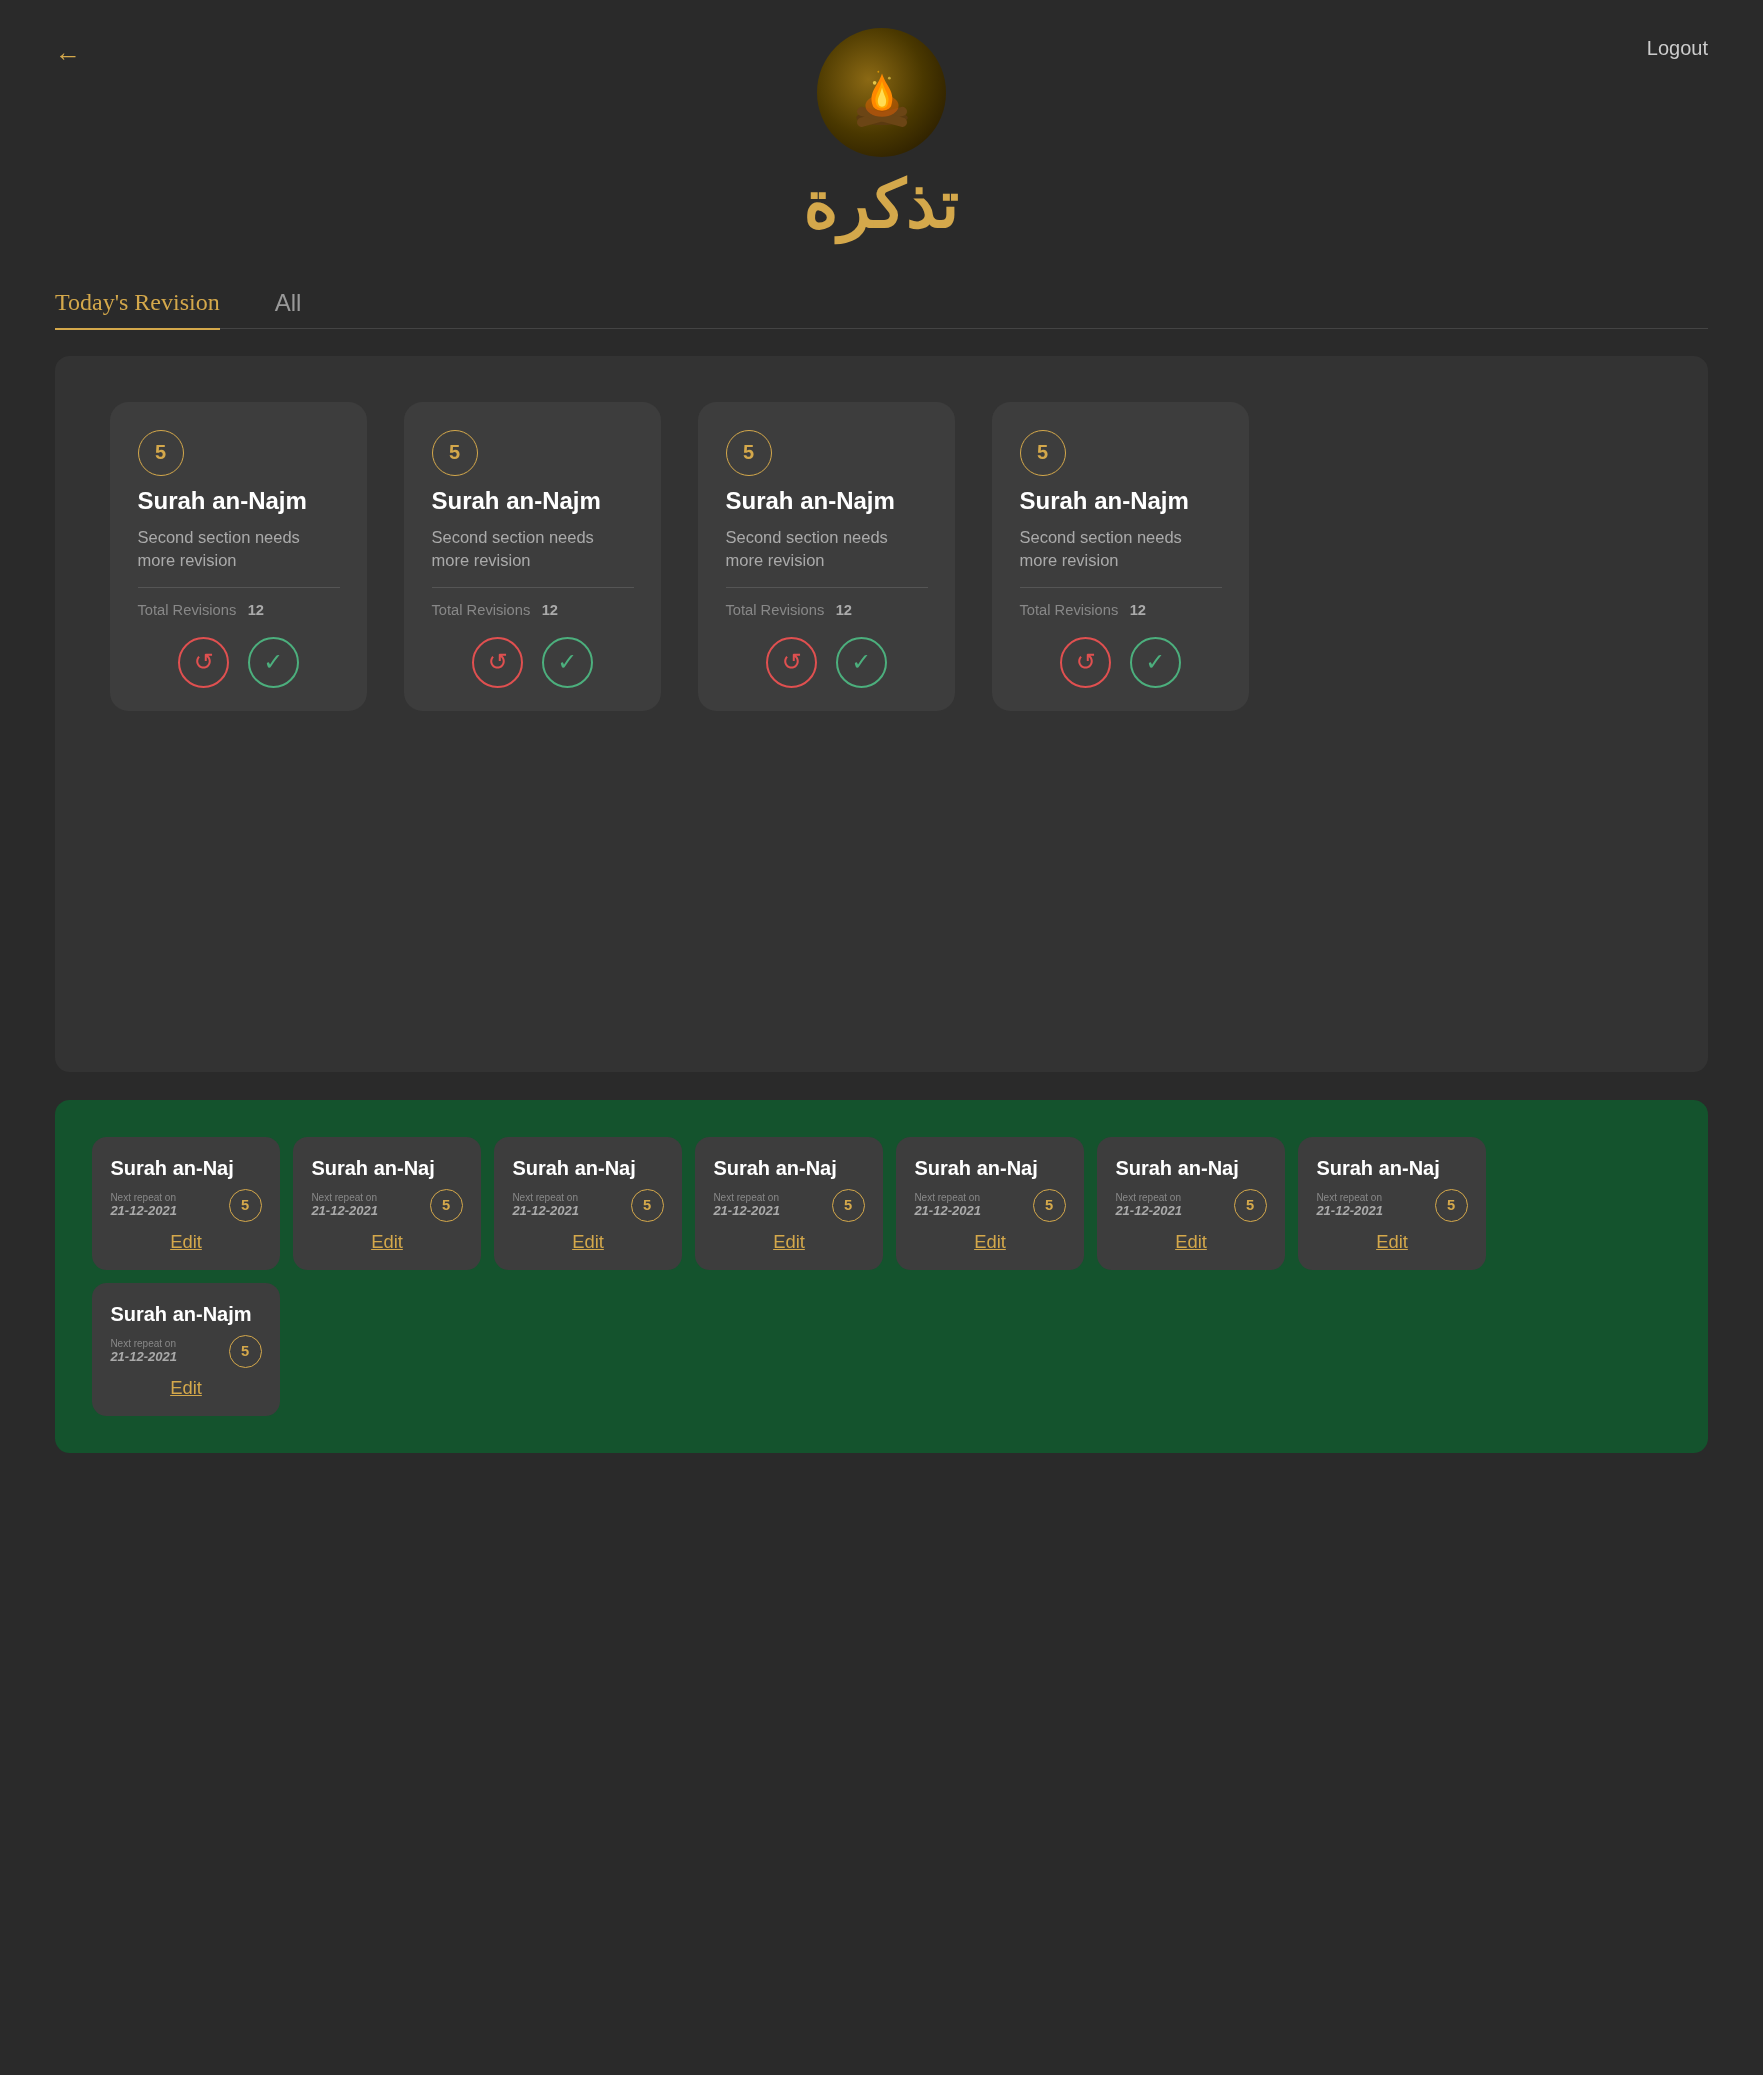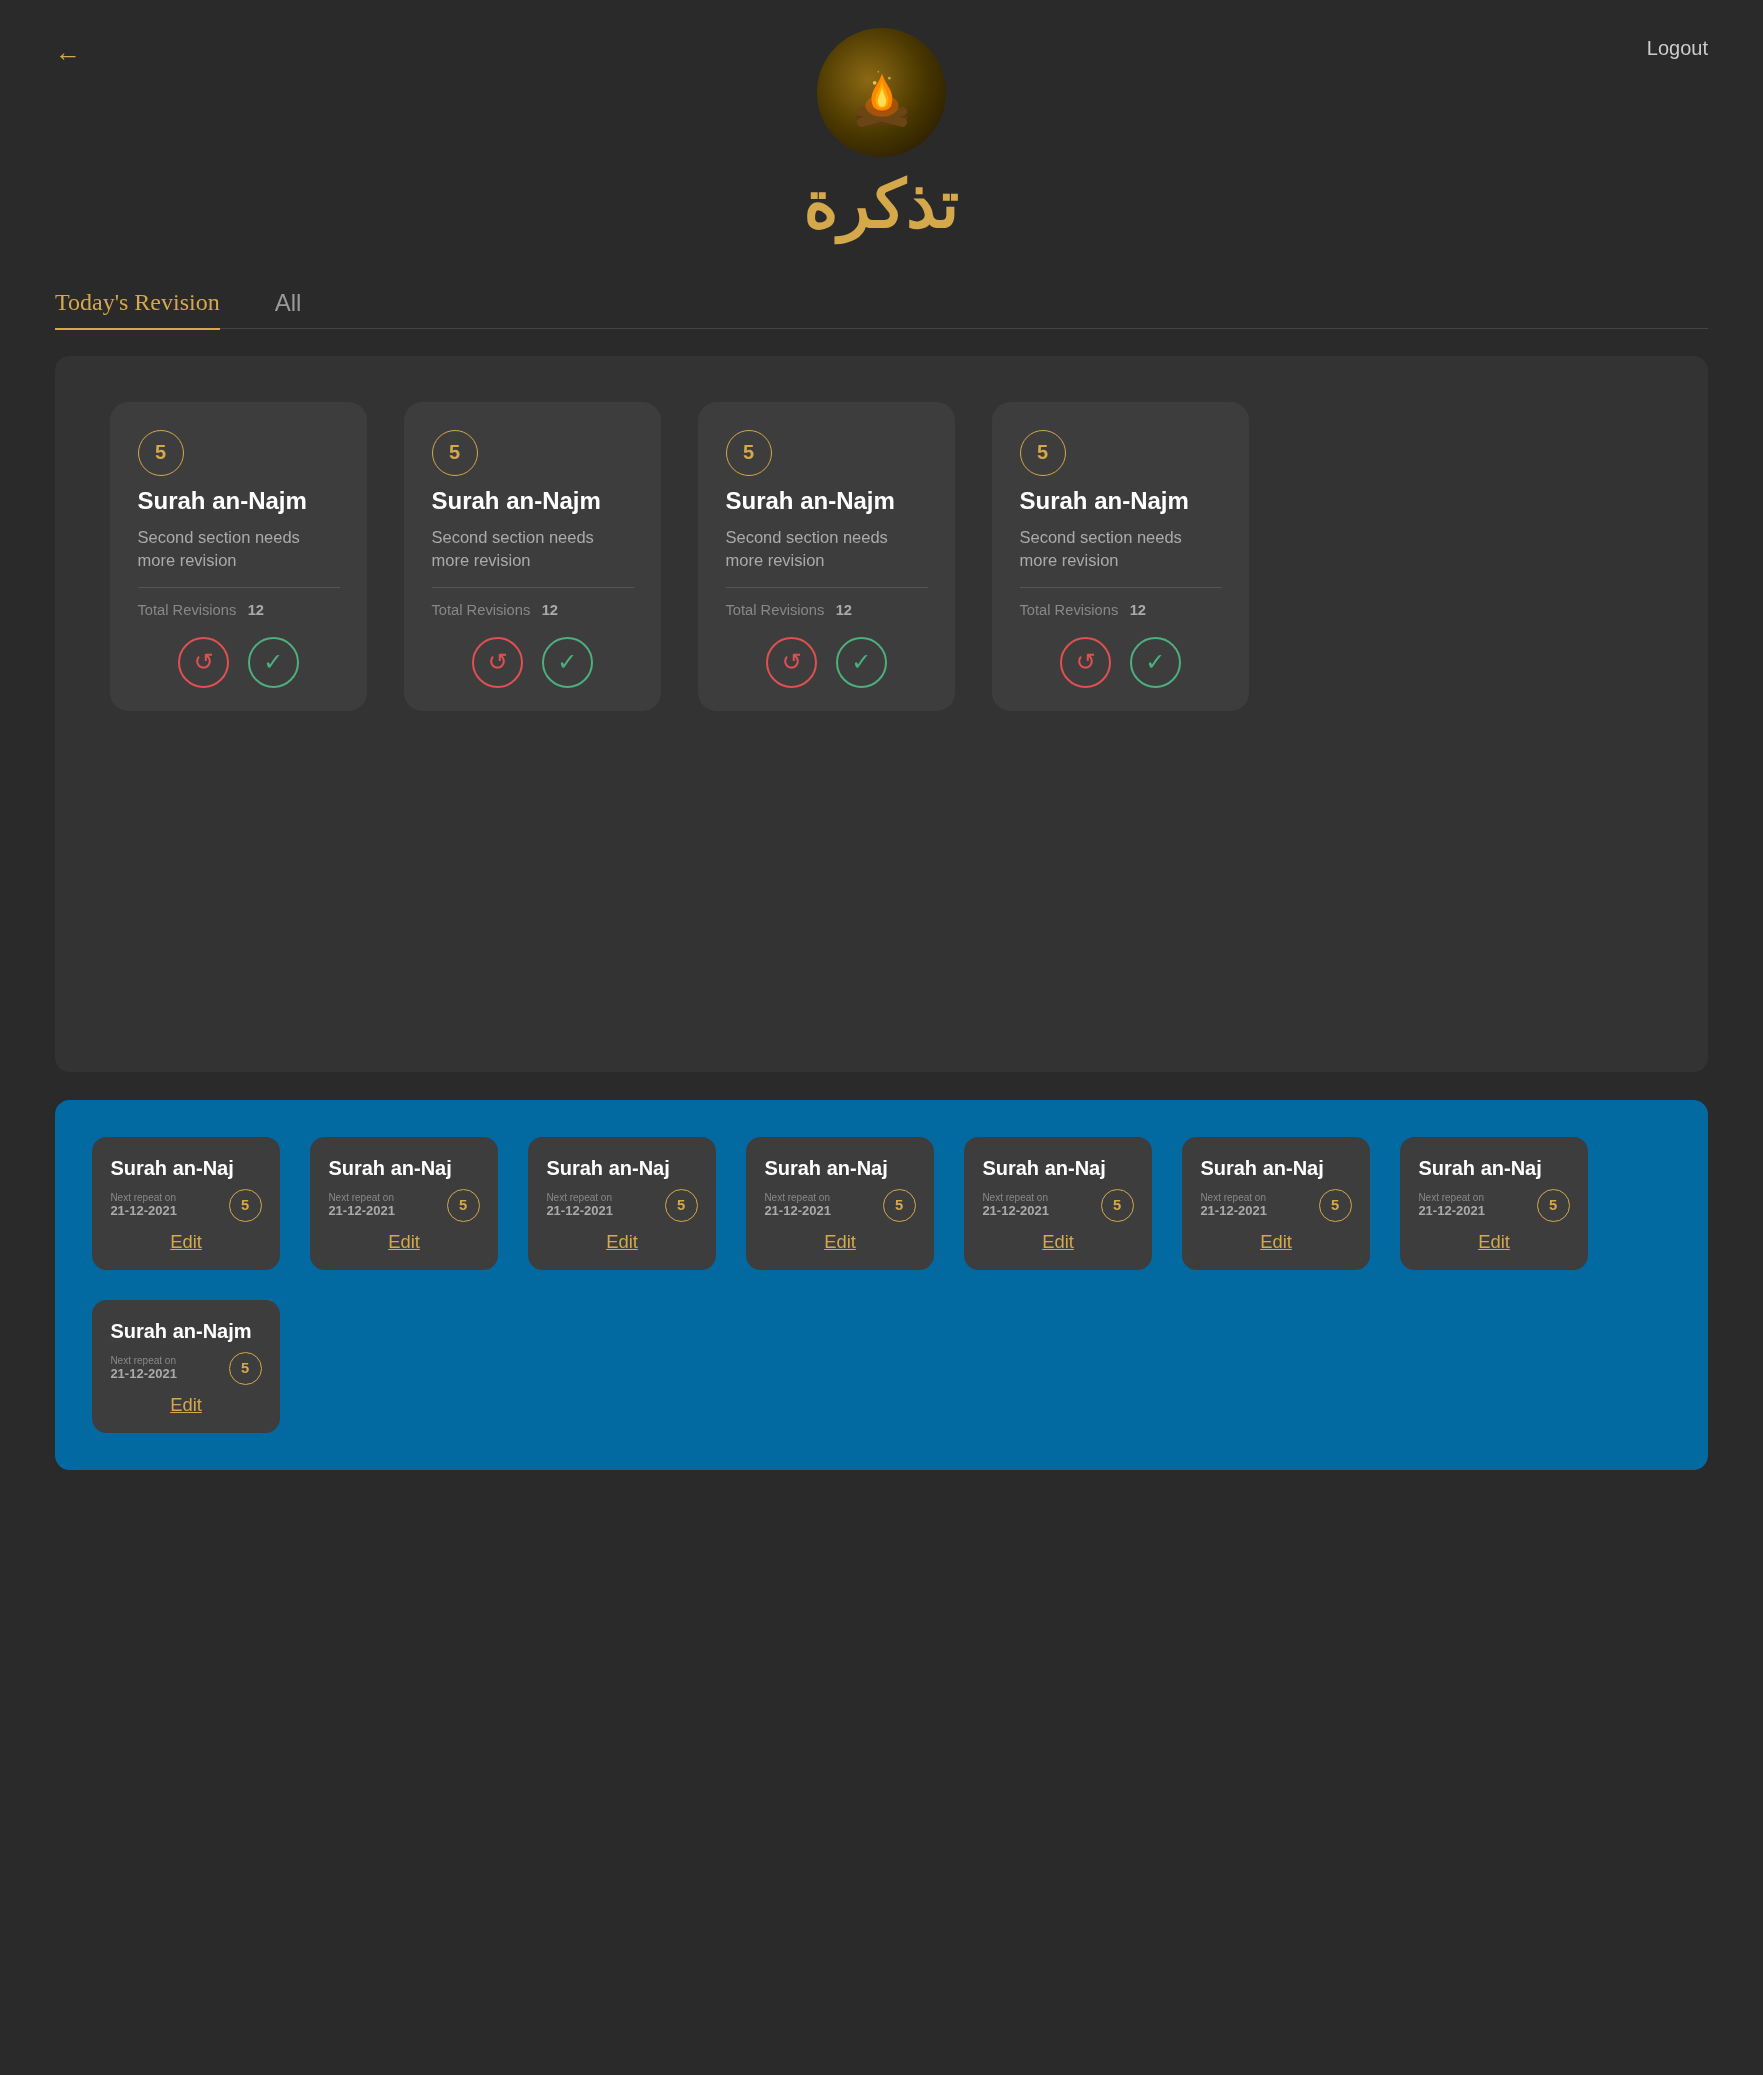--- a/index.html
+++ b/index.html
@@ -213,25 +213,25 @@
       font-weight: bold;
     }
 
     .completed-divider {
       flex: 1;
       height: 0.9px;
       background: #555;
     }
 
     .completed-cards {
-      background: #0369a1;
+      background: #14532d;
       border-radius: 14.7px;
       padding: 37px 37px;
       display: flex;
-      gap: 30px;
+      gap: 13px;
       flex-wrap: wrap;
       align-items: flex-end;
     }
 
     .completed-card {
       background: #3d3d3d;
       border-radius: 14.7px;
       padding: 20px 18.4px 16.5px;
       width: 188px;
       display: flex;
@@ -260,20 +260,21 @@
     .next-repeat-label {
       font-size: 10px;
       color: #888;
       display: block;
     }
 
     .next-repeat-date {
       font-size: 13px;
       color: #aaa;
       font-weight: bold;
+      font-style: italic;
     }
 
     .mini-badge {
       width: 33px;
       height: 33px;
       border-radius: 50%;
       border: 1.8px solid #d4a84b;
       display: flex;
       align-items: center;
       justify-content: center;

